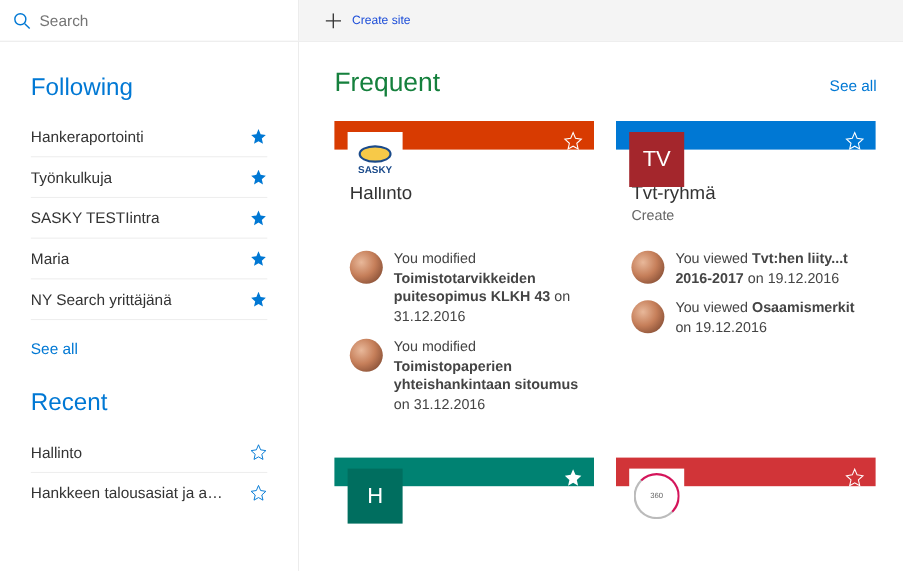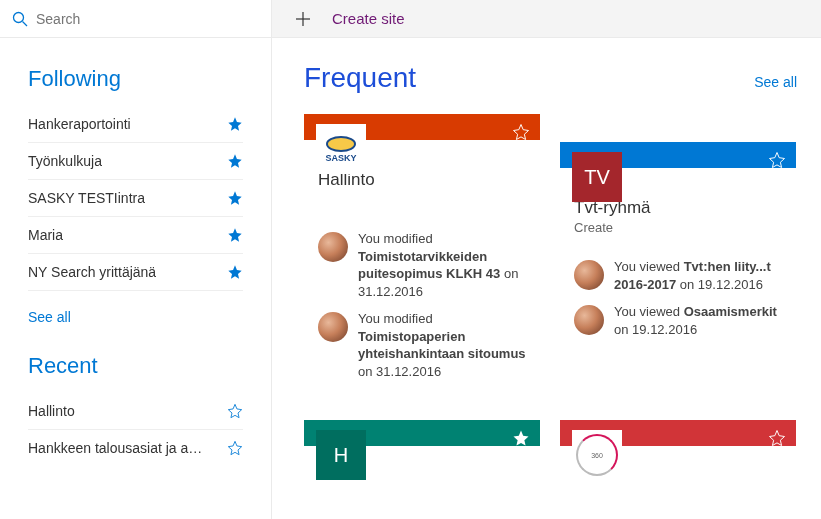--- a/index.html
+++ b/index.html
@@ -42,23 +42,23 @@
   .actions-area {
     flex: 1;
     display: flex;
     align-items: center;
     padding: 0 24px;
     background: #f4f4f4;
   }
   .create-btn {
     display: flex;
     align-items: center;
-    gap: 22px;
-    color: #701a75;
-    font-size: 15px;
+    gap: 10px;
+    color: #1d4ed8;
+    font-size: 11px;
     cursor: pointer;
     background: none;
     border: none;
   }
   .plus-icon { width: 14px; height: 14px; color: #333; }
   .body {
     flex: 1;
     display: flex;
     overflow: hidden;
   }
@@ -106,23 +106,23 @@
     background: #fff;
     overflow-y: auto;
   }
   .main-header {
     display: flex;
     justify-content: space-between;
     align-items: baseline;
     margin-bottom: 20px;
   }
   .main-title {
-    font-size: 28px;
+    font-size: 24px;
     font-weight: 300;
-    color: #1d4ed8;
+    color: #15803d;
   }
   .main-seeall {
     color: #0078d4;
     font-size: 14px;
     cursor: pointer;
   }
   .card-grid {
     display: flex;
     flex-wrap: wrap;
     gap: 20px;
@@ -317,21 +317,21 @@
               <div class="avatar"></div>
               <div>You modified <b>Toimistotarvikkeiden puitesopimus KLKH 43</b> on 31.12.2016</div>
             </div>
             <div class="activity">
               <div class="avatar"></div>
               <div>You modified <b>Toimistopaperien yhteishankintaan sitoumus</b> on 31.12.2016</div>
             </div>
           </div>
         </div>
         <div class="card">
-          <div class="card-banner" style="background: rgb(0, 120, 212); margin-top: 28px;">
+          <div class="card-banner" style="background: rgb(0, 120, 212);">
             <svg viewBox="0 0 24 24" class="star banner-star white-outline" style="width: 18px; height: 18px;">
               <path d="M12 2l2.9 6.9L22 10l-5.5 5 1.6 7L12 18.5 5.9 22l1.6-7L2 10l7.1-1.1z"></path>
             </svg>
             <div class="card-logo text-logo" style="background: rgb(164, 38, 44); font-size: 20px;">TV</div>
           </div>
           <div class="card-body">
             <div class="card-title">Tvt-ryhmä</div>
             <div class="card-sub">Create</div>
           </div>
           <div class="activities">

